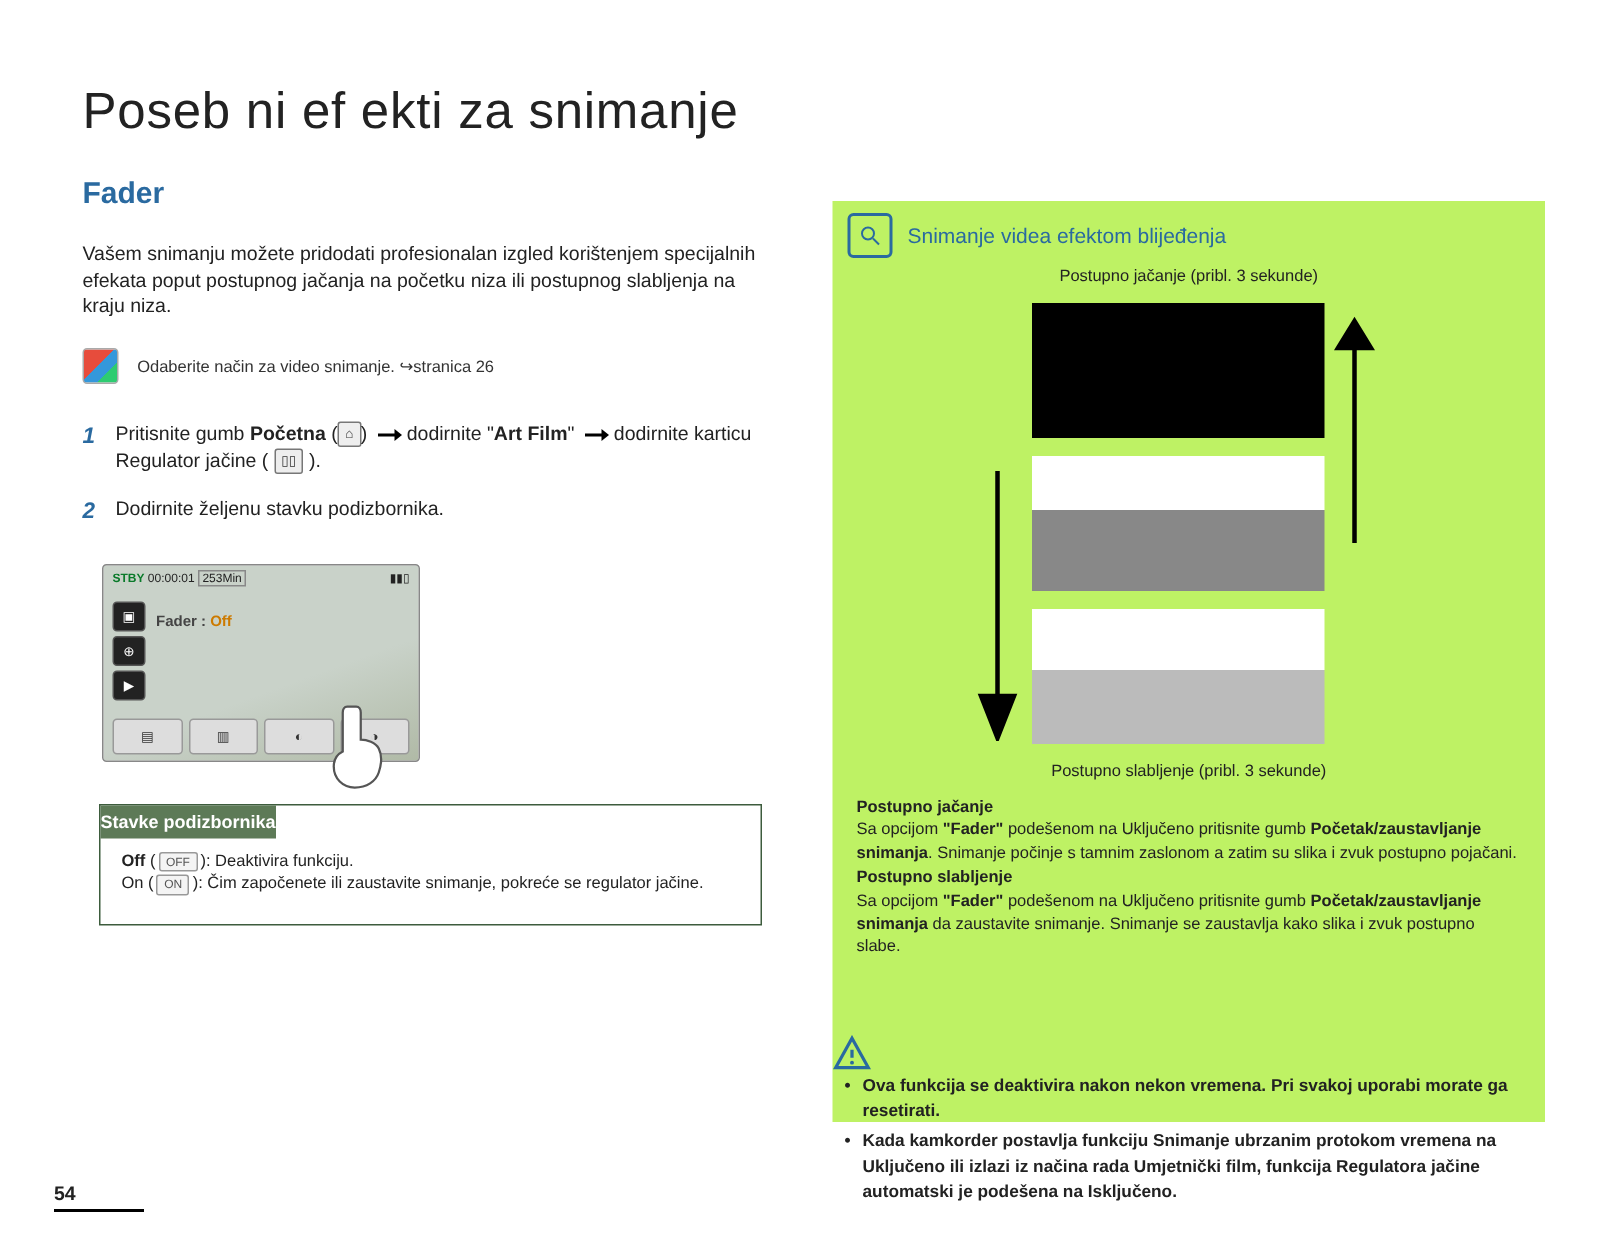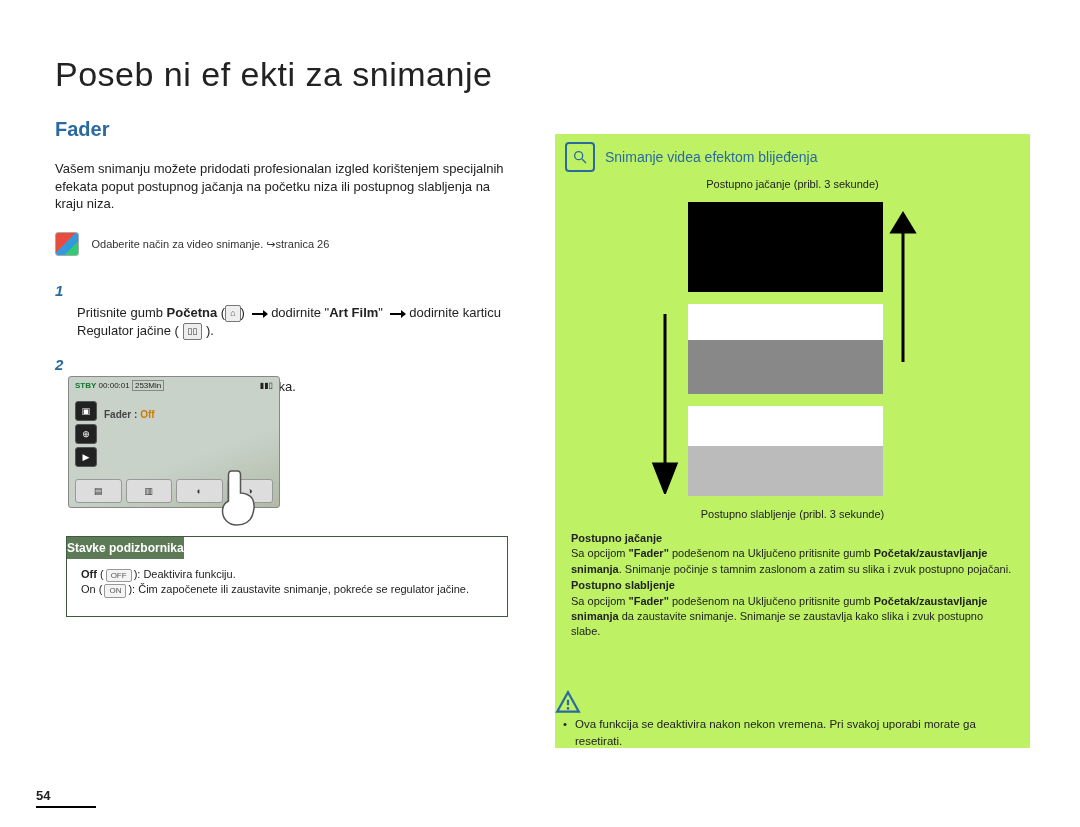--- a/index.html
+++ b/index.html
@@ -8,21 +8,21 @@
   .section-title{position:absolute;left:55px;top:118px;font-size:20px;color:#2a6aa0;font-weight:bold;}
   .intro{position:absolute;left:55px;top:160px;width:460px;font-size:13px;line-height:1.35;}
   .step-note{position:absolute;left:55px;top:232px;width:460px;}
   .note-icon{display:inline-block;width:22px;height:22px;vertical-align:middle;border:1px solid #aaa;border-radius:3px;background:linear-gradient(135deg,#e74c3c 0 45%,#3498db 45% 70%,#2ecc71 70% 100%);}
   .note-text{display:inline-block;vertical-align:middle;margin-left:8px;font-size:11px;color:#333;}
   .arrow{display:inline-block;width:13px;height:2px;background:#000;position:relative;vertical-align:middle;margin:0 3px;}
   .arrow:after{content:"";position:absolute;right:-3px;top:-3px;border-left:5px solid #000;border-top:4px solid transparent;border-bottom:4px solid transparent;}
   .steps{position:absolute;left:55px;top:280px;width:460px;font-size:13px;line-height:1.4;}
   .step-row{display:flex;margin-bottom:14px;}
   .step-num{width:22px;color:#2a6aa0;font-weight:bold;font-style:italic;font-size:15px;}
-  .step-txt{flex:1;margin-top:24px;}
+  .step-txt{flex:1;}
   .home-icon,.vol-icon{display:inline-block;border:1px solid #777;background:#eee;font-size:9px;padding:1px 4px;border-radius:2px;color:#333;vertical-align:middle;}
   .lcd{position:absolute;left:68px;top:376px;width:210px;height:130px;background:linear-gradient(160deg,#c9d2c9 0 60%,#b0baa6 100%);border:1px solid #888;border-radius:3px;}
   .lcd-top{display:flex;justify-content:space-between;padding:4px 6px;font-size:8px;}
   .stby{color:#0a7a2a;font-weight:bold;}
   .lcd-label{position:absolute;left:35px;top:32px;font-size:10px;color:#444;font-weight:bold;}
   .lcd-off{color:#cc7a00;}
   .lcd-tiles{position:absolute;left:6px;top:24px;}
   .lcd-tile{width:20px;height:18px;background:#222;border:1px solid #555;border-radius:3px;margin-bottom:3px;display:flex;align-items:center;justify-content:center;color:#fff;font-size:9px;}
   .lcd-bottom{position:absolute;bottom:4px;left:6px;right:6px;display:flex;gap:4px;}
   .lcd-btn{flex:1;height:22px;background:#ddd;border:1px solid #999;border-radius:3px;display:flex;align-items:center;justify-content:center;font-size:9px;color:#333;}
@@ -46,21 +46,21 @@
   .up-arrow{position:absolute;right:28px;top:8px;width:34px;height:160px;}
   .up-arrow svg{width:100%;height:100%;}
   .down-arrow{position:absolute;left:10px;top:120px;width:34px;height:180px;}
   .down-arrow svg{width:100%;height:100%;}
   .dia-lbl-bot{text-align:center;font-size:11px;padding:4px 0;}
   .rb-body{padding:6px 16px;font-size:11px;line-height:1.4;}
   .rb-body .hd{font-weight:bold;margin-top:1px;}
   .notes{position:absolute;left:555px;top:690px;width:480px;}
   .warn{display:inline-block;width:26px;height:26px;vertical-align:top;}
   .warn svg{width:100%;height:100%;}
-  .notes ul{display:inline-block;vertical-align:top;width:435px;margin:0;padding-left:20px;font-size:11.5px;line-height:1.45;}
+  .notes ul{display:inline-block;vertical-align:top;width:435px;margin:0;padding-left:20px;font-size:11.5px;line-height:1.45;font-weight:bold;}
   .notes li{margin-bottom:4px;list-style:none;position:relative;}
   .notes li:before{content:"•";position:absolute;left:-12px;}
   .pagenum{position:absolute;left:36px;top:788px;font-size:13px;font-weight:bold;}
   .page-rule{position:absolute;left:36px;top:806px;width:60px;height:2px;background:#000;}
 </style>
 </head>
 <body>
 
 <div class="page">
   <div class="title">Poseb ni ef  ekti za snimanje</div>
@@ -161,18 +161,19 @@
   <div class="notes">
     <span class="warn">
       <svg viewBox="0 0 24 24">
           <path d="M12 2 L22 20 L2 20 Z" fill="none" stroke="#2a6aa0" stroke-width="2"></path>
           <line x1="12" y1="9" x2="12" y2="14" stroke="#2a6aa0" stroke-width="2"></line>
           <circle cx="12" cy="17" r="1.2" fill="#2a6aa0"></circle>
         </svg>
     </span>
     <ul>
       <li>Ova funkcija se deaktivira nakon nekon vremena. Pri svakoj uporabi morate ga resetirati.</li>
+      <li>Kada kamkorder postavlja funkciju Snimanje ubrzanim protokom vremena na Uključeno ili izlazi iz načina rada Umjetnički film, funkcija Regulatora jačine automatski je podešena na Isključeno.</li>
     </ul>
   </div>
 
   <div class="pagenum">54</div>
   <div class="page-rule"></div>
 </div>
 
 </body></html>

